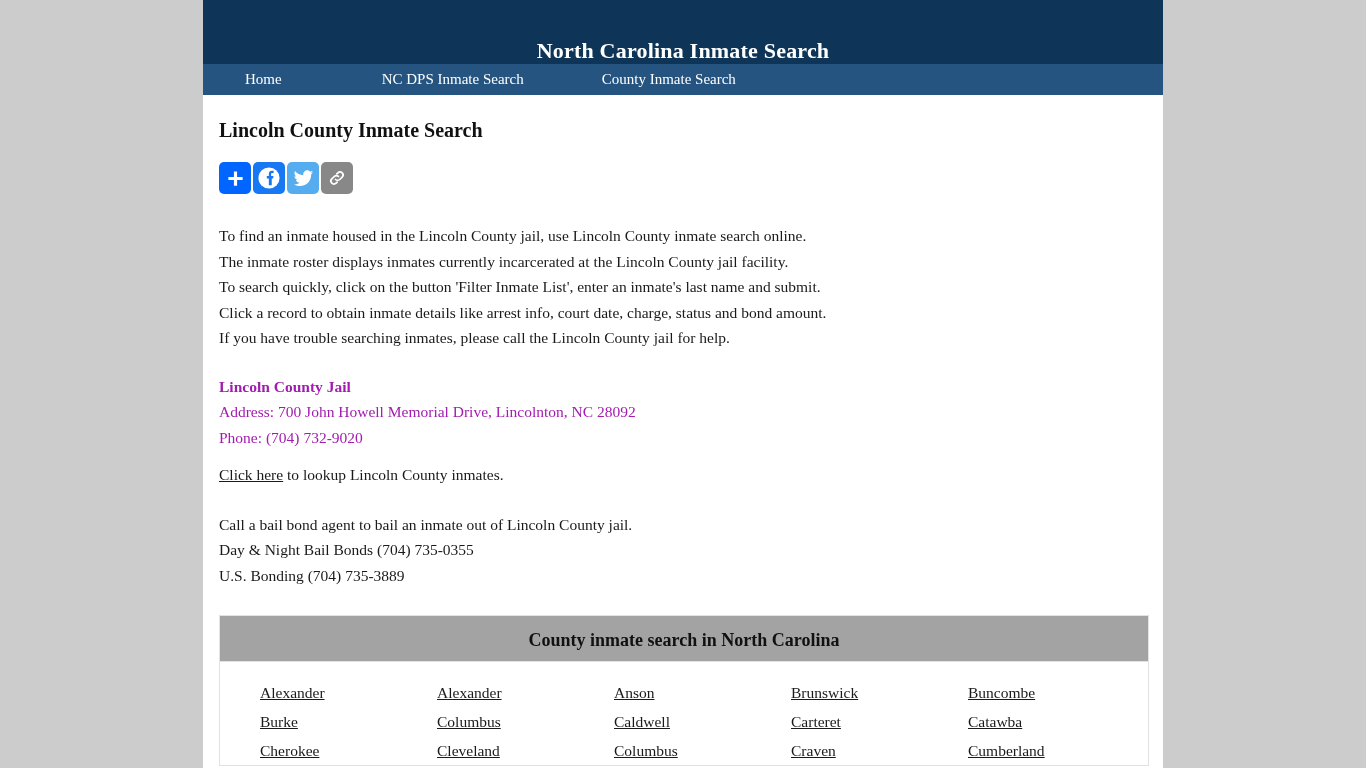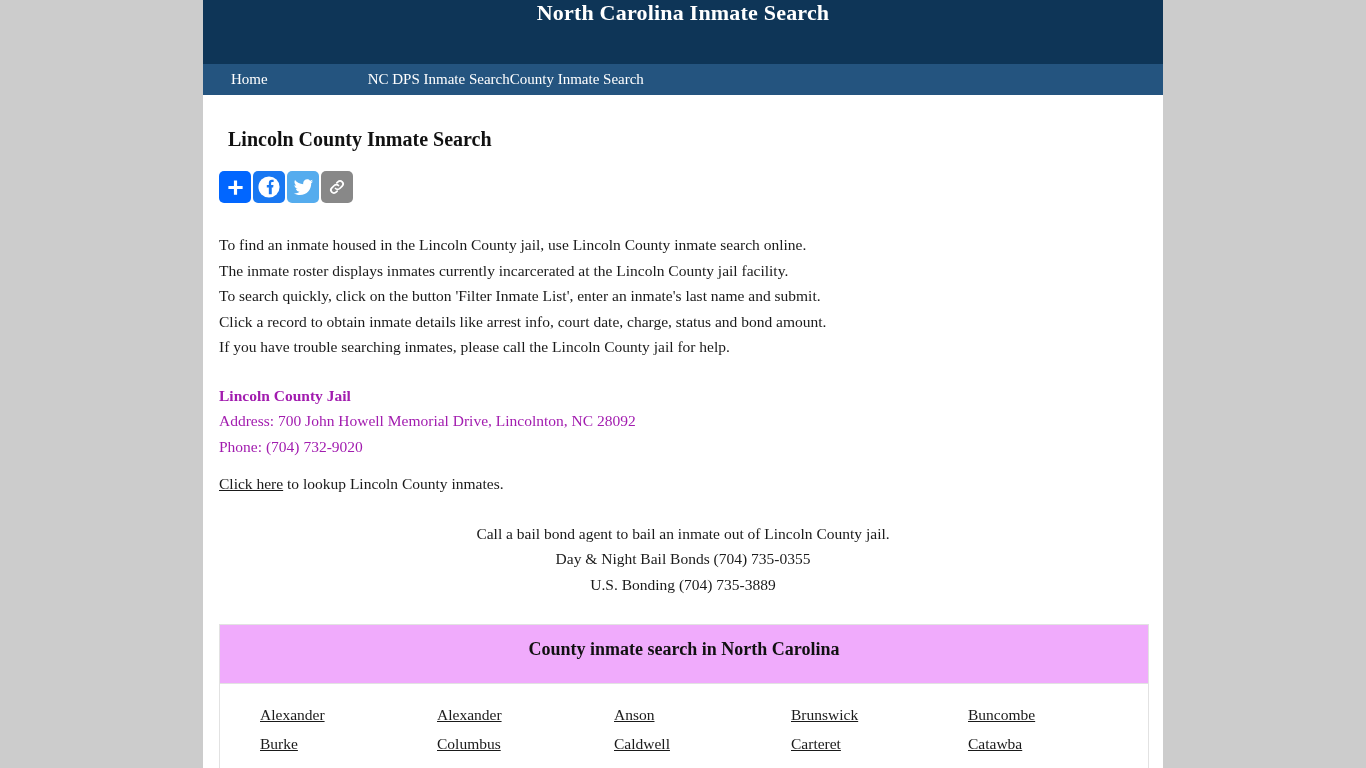--- a/index.html
+++ b/index.html
@@ -18,21 +18,21 @@
     margin: 0 auto;
     background: #ffffff;
     min-height: 768px;
     position: relative;
   }
   
   .site-header {
     background: #0e3557;
     height: 64px;
     display: flex;
-    align-items: flex-start;
+    align-items: flex-end;
     justify-content: center;
   }
   .site-title {
     color: #ffffff;
     font-size: 22px;
     font-weight: bold;
     letter-spacing: 0.2px;
     font-family: "Liberation Serif", "DejaVu Serif", serif;
   }
   
@@ -45,32 +45,32 @@
     box-sizing: border-box;
   }
   .nav-item {
     color: #ffffff;
     font-size: 15px;
     text-decoration: none;
     font-family: "Liberation Serif", "DejaVu Serif", serif;
     display: inline-block;
     white-space: nowrap;
   }
-  .nav-item.n0 { margin-left: 10px; }
+  .nav-item.n0 { margin-left: 24px; }
   .nav-item.n1 { margin-left: 100px; }
-  .nav-item.n2 { }
+  .nav-item.n2 { margin-left: 78px; }
   
   .content {
     padding: 0 16px;
   }
   .page-heading {
     font-size: 20px;
     font-weight: bold;
     color: #111111;
-    margin: 9px;
+    margin: 0;
     padding-top: 24px;
     font-family: "Liberation Serif", "DejaVu Serif", serif;
   }
   
   .share-row {
     margin-top: 20px;
     display: flex;
     gap: 2px;
   }
   .share-btn {
@@ -115,36 +115,36 @@
   .lookup-link {
     color: #1a1a1a;
     text-decoration: underline;
   }
   .bail-block {
     margin-top: 24px;
     font-size: 15.5px;
     color: #1a1a1a;
     line-height: 25.5px;
   }
-  .bail-line { display: block; text-align: center; }
+  .bail-line { display: block; }
   
   .county-table {
     margin-top: 27px;
     border: 1px solid #e2e2e2;
     border-collapse: collapse;
     width: 928px;
   }
   .county-table-caption {
-    background: #f0abfc;
+    background: #a3a3a3;
     border-bottom: 1px solid #e2e2e2;
     text-align: center;
     font-size: 18px;
     font-weight: bold;
     color: #111111;
-    padding: 14px 0 23px 0;
+    padding: 14px 0 10px 0;
     font-family: "Liberation Serif", "DejaVu Serif", serif;
   }
   .county-grid {
     padding: 16px 0 0 0;
   }
   .county-row {
     display: flex;
   }
   .county-cell {
     width: 177px;

